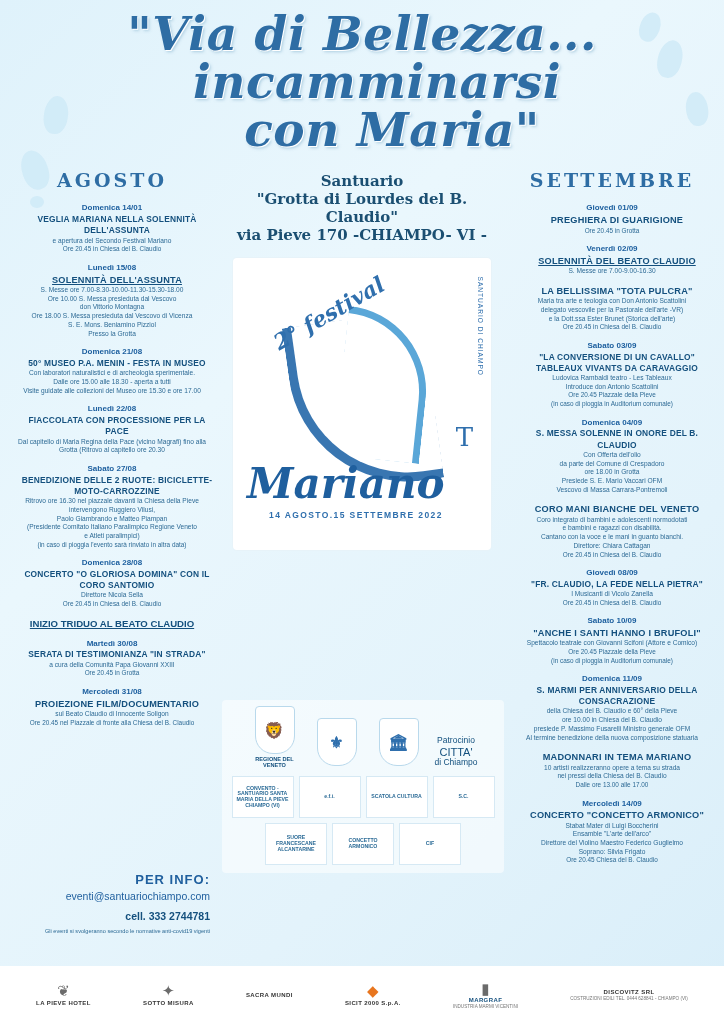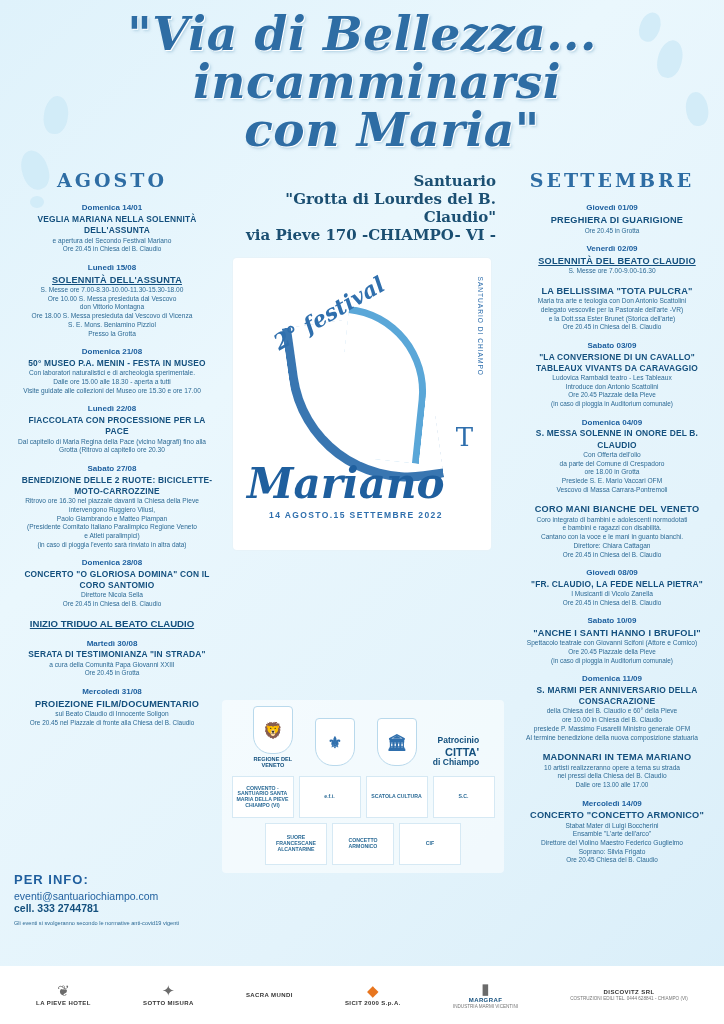--- a/index.html
+++ b/index.html
@@ -55,21 +55,21 @@
   .ev .name.u { text-decoration: underline; }
   .ev .det { font-size:6.6px; color:#2d6a95; line-height:1.32; }
   .ev .hr { font-size:6.4px; color:#2d6a95; }
 
   .triduo {
     font-weight:bold; font-size:9.6px; color:#14507e;
     text-decoration: underline; margin: 4px 0 8px 0; text-align: center;
   }
 
   .center {
-    position:absolute; top:172px; left:228px; width:268px; text-align:right;
+    position:absolute; top:172px; left:228px; width:268px; text-align:center;
   }
   .sanctuary { font-family:"DejaVu Serif", serif; font-weight:bold; color:#1b4f72; }
   .sanctuary .s1 { font-size:15px; }
   .sanctuary .s2 { font-size:15px; }
   .sanctuary .s3 { font-size:15px; }
 
   .logo {
     margin: 14px auto 0 auto;
     width: 258px; height: 292px;
     background: #ffffff;
@@ -126,36 +126,36 @@
   }
   .crest-row { display:flex; justify-content:center; align-items:flex-end; gap:10px; }
   .crest { width:52px; text-align:center; font-size:5.6px; color:#13507e; font-weight:bold; }
   .crest .shield {
     width:40px; height:48px; margin:0 auto 2px auto;
     background:#ffffff; border:1px solid #b9d9ec;
     border-radius: 4px 4px 18px 18px;
     display:flex; align-items:center; justify-content:center;
     font-size:16px; color:#2f6fad;
   }
-  .patrocinio { font-size:8.5px; font-weight:bold; color:#13507e; text-align:right; line-height:1.15; }
+  .patrocinio { font-size:8.5px; font-weight:normal; color:#13507e; text-align:center; line-height:1.15; }
   .patrocinio .big { font-size:11px; }
 
   .sponsors-mid { display:flex; flex-wrap:wrap; justify-content:center; gap:5px; margin-top:8px; }
   .slogo {
     width:62px; height:42px; background:#fff; border:1px solid #d6e9f4;
     display:flex; align-items:center; justify-content:center; text-align:center;
     font-size:5.2px; color:#2a6a96; padding:2px; line-height:1.1; font-weight:bold;
   }
 
   .info {
-    position:absolute; left:14px; top:872px; width:196px; text-align:left;
+    position:absolute; left:14px; top:872px; width:196px; text-align:right;
   }
   .info .h { font-weight:bold; font-size:13px; color:#1f5f9e; letter-spacing:1px; }
   .info .mail { font-size:10.5px; color:#1f5f9e; margin-top:3px; }
-  .info .cell { font-weight:bold; font-size:10.5px; color:#14507e; margin-top:0; }
+  .info .cell { font-weight:bold; font-size:10.5px; color:#14507e; margin-top:8px; }
   .info .note { font-size:5.6px; color:#2d6a95; margin-top:6px; }
 
   .footer {
     position:absolute; bottom:0; left:0; width:100%; height:58px;
     background:#ffffff; display:flex; align-items:center; justify-content:space-around;
     padding:0 10px;
   }
   .fitem { text-align:center; font-size:6px; color:#333; line-height:1.1; }
   .fitem .mark { font-size:15px; color:#6b6b6b; display:block; }
   .fitem .nm { font-weight:bold; letter-spacing:.4px; }

